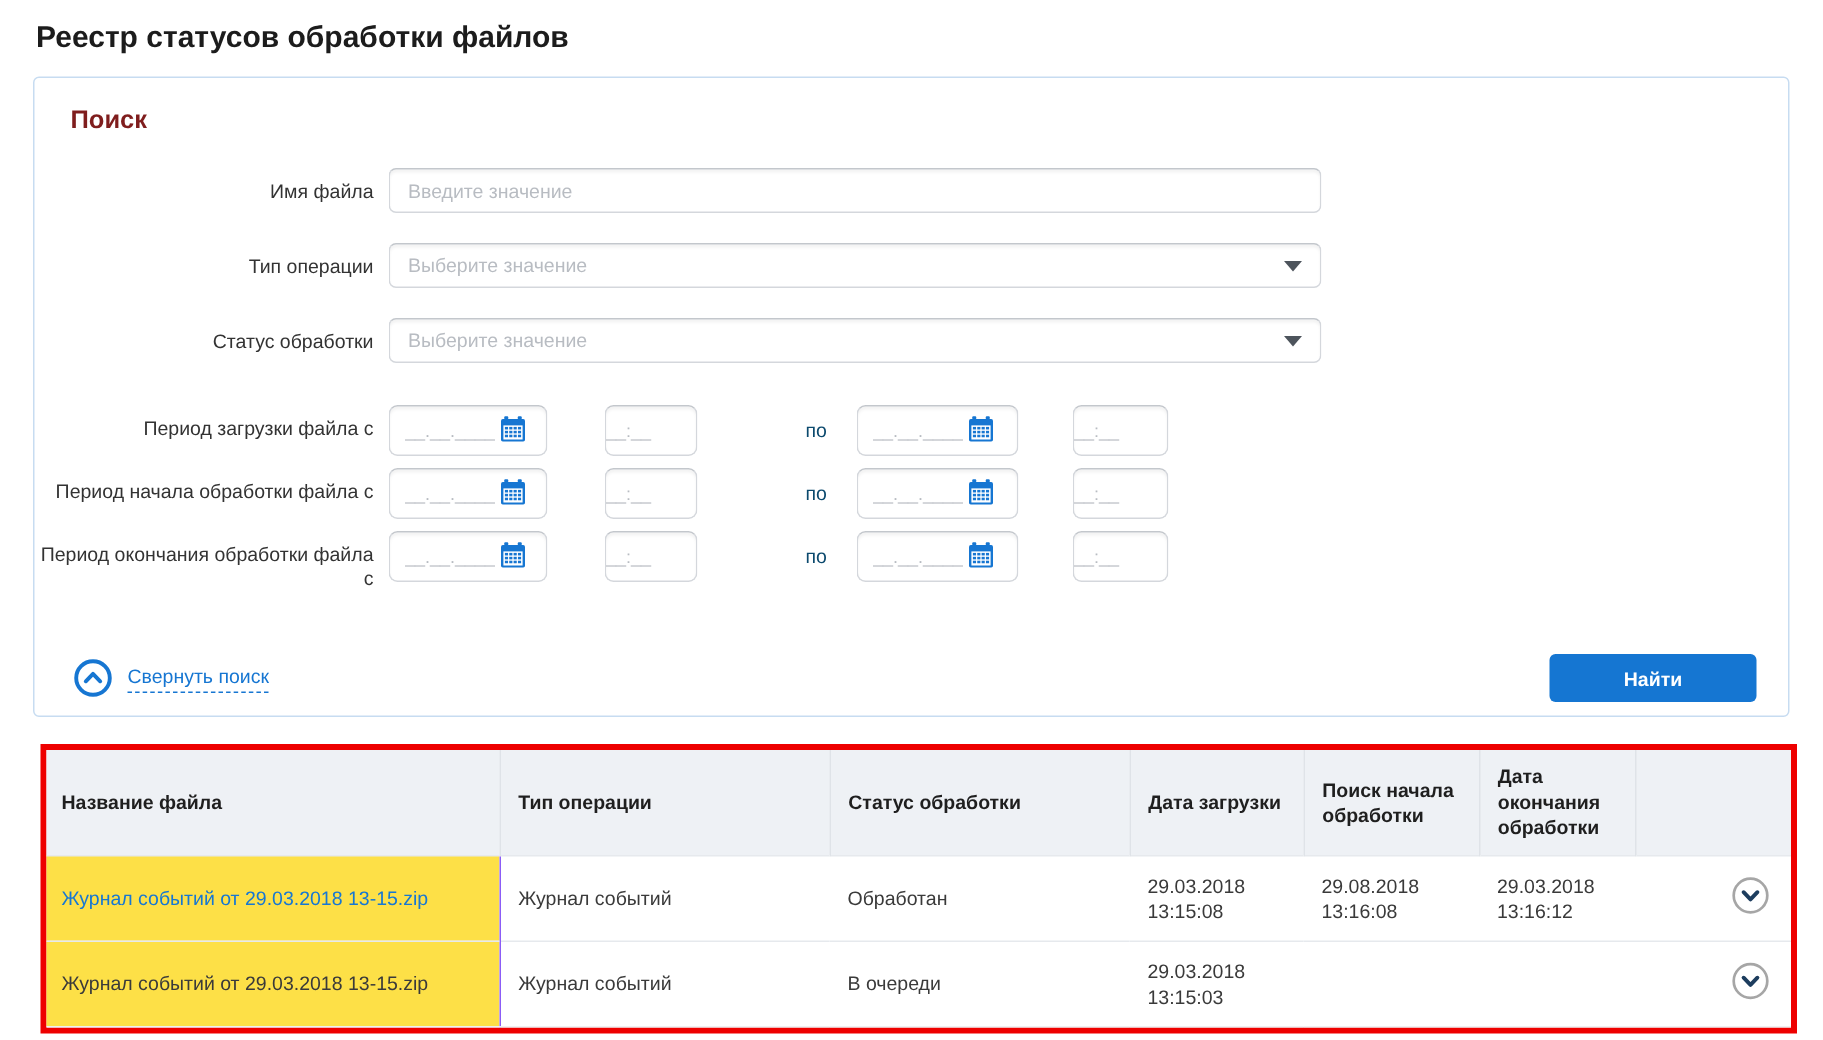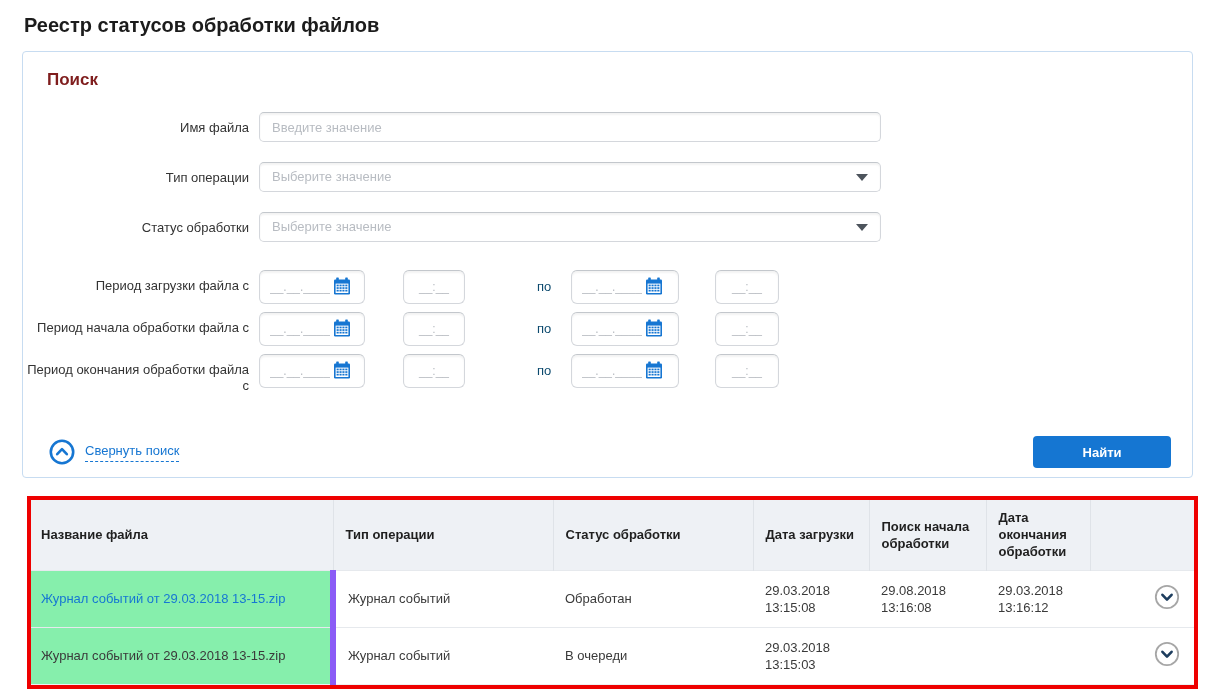--- a/index.html
+++ b/index.html
@@ -32,21 +32,21 @@
       border-radius:6px; box-shadow:inset 0 2px 2px rgba(0,0,0,0.05);
       display:flex; align-items:center; background:#fff; }
   .date-box .mask-input { width:70px; border:none; outline:none; background:transparent;
       font-family:"Liberation Sans", sans-serif; font-size:12px; color:#8e9298; padding-left:10px; }
   .cal-btn { width:20px; height:20px; border:none; background:transparent; cursor:pointer;
       padding:0; margin-left:2px; }
   .time-box { width:62px; height:34px; border:1px solid #d4d7dc; border-top-color:#c3c7cc;
       border-radius:6px; box-shadow:inset 0 2px 2px rgba(0,0,0,0.05);
       margin-left:38px; background:#fff; }
   .time-box .mask-input { width:100%; height:100%; border:none; outline:none; background:transparent;
-      font-family:"Liberation Sans", sans-serif; font-size:12px; color:#000000; text-align:center; }
+      font-family:"Liberation Sans", sans-serif; font-size:12px; color:#000000; }
   .to-label { font-size:13px; color:#0c4a6e; margin-left:72px; padding-top:9px; width:18px; flex:none; }
   .date-box.second { margin-left:16px; width:108px; }
   .time-box.second { margin-left:36px; width:64px; }
 
   .search-footer { display:flex; align-items:center; justify-content:space-between;
       margin-top:42px; padding:0 21px 0 26px;gap:35px; }
   .collapse-wrap { display:flex; align-items:center; cursor:pointer; }
   .collapse-link { font-size:13px; color:#1676d2; margin-left:10px;
       border-bottom:1px dashed #1676d2; padding-bottom:3px; }
   .find-btn { width:138px; height:32px; background:#1576d2; color:#fff; border:none;
@@ -56,21 +56,21 @@
   
   .table-wrap { margin:18px 0 0 27px; width:1171px; border:4px solid #ee0000; background:#fff; }
   table { width:100%; border-collapse:collapse; table-layout:fixed; font-size:13px; }
   thead th { background:#eef1f5; color:#1f1f1f; font-weight:bold; text-align:left;
       height:70px; vertical-align:middle; padding:8px 10px 8px 12px;
       border-right:1px solid #dfe3e8; line-height:17px; }
   thead th:first-child { padding-left:10px; }
   thead th:last-child { border-right:none; }
   tbody td { vertical-align:middle; padding:8px 10px 8px 12px; color:#3a3a3a;
       border-top:1px solid #e6e9ed; line-height:17px; background:#fff; }
-  tbody td.first-col { background:#86efac; border-right:6px solid #8b5cf6; padding-left:10px; }
+  tbody td.first-col { background:#fde047; border-right:1px solid #8b5cf6; padding-left:10px; }
   tbody tr { height:57px; }
   tbody tr:last-child td { border-bottom:1px solid #eef0f2; }
   a.file-link { color:#1677d3; text-decoration:none; cursor:pointer; }
   .expand-cell { text-align:right; padding-right:14px; }
   .expand-btn { width:26px; height:26px; border:none; background:transparent; padding:0; cursor:pointer; }
 </style>
 </head>
 <body>
 
 <h1 class="page-title">Реестр статусов обработки файлов</h1>

